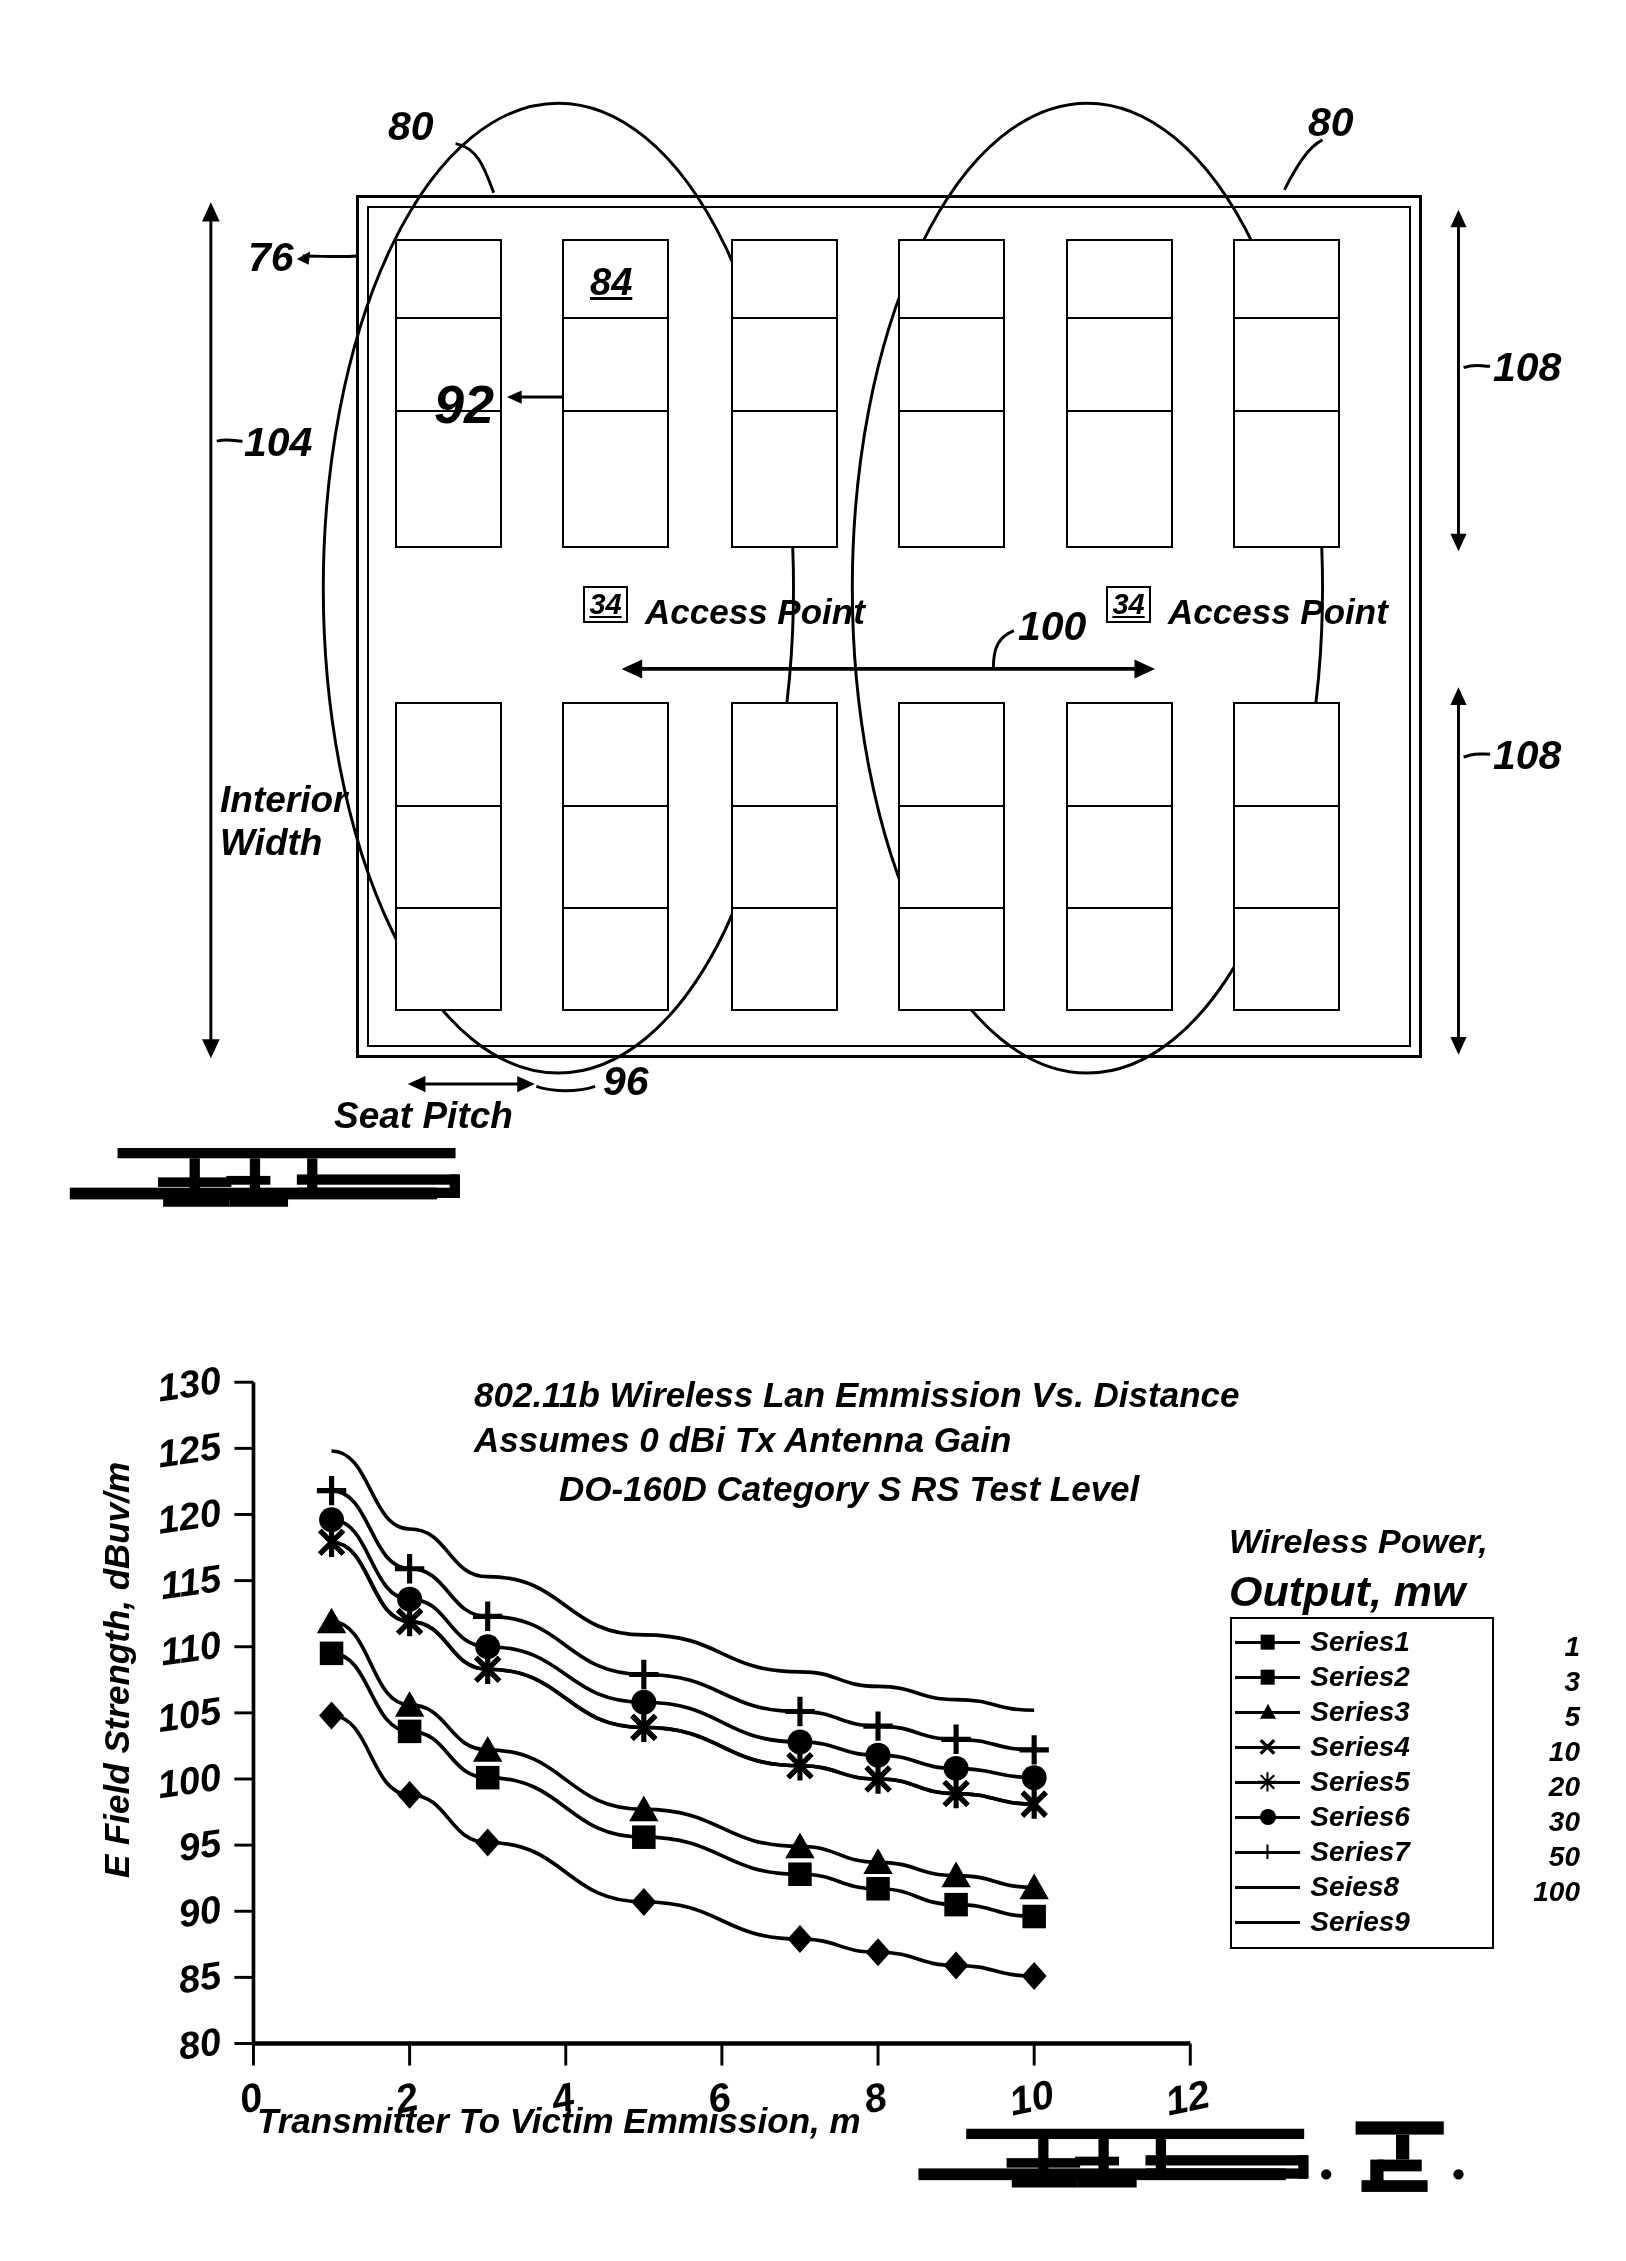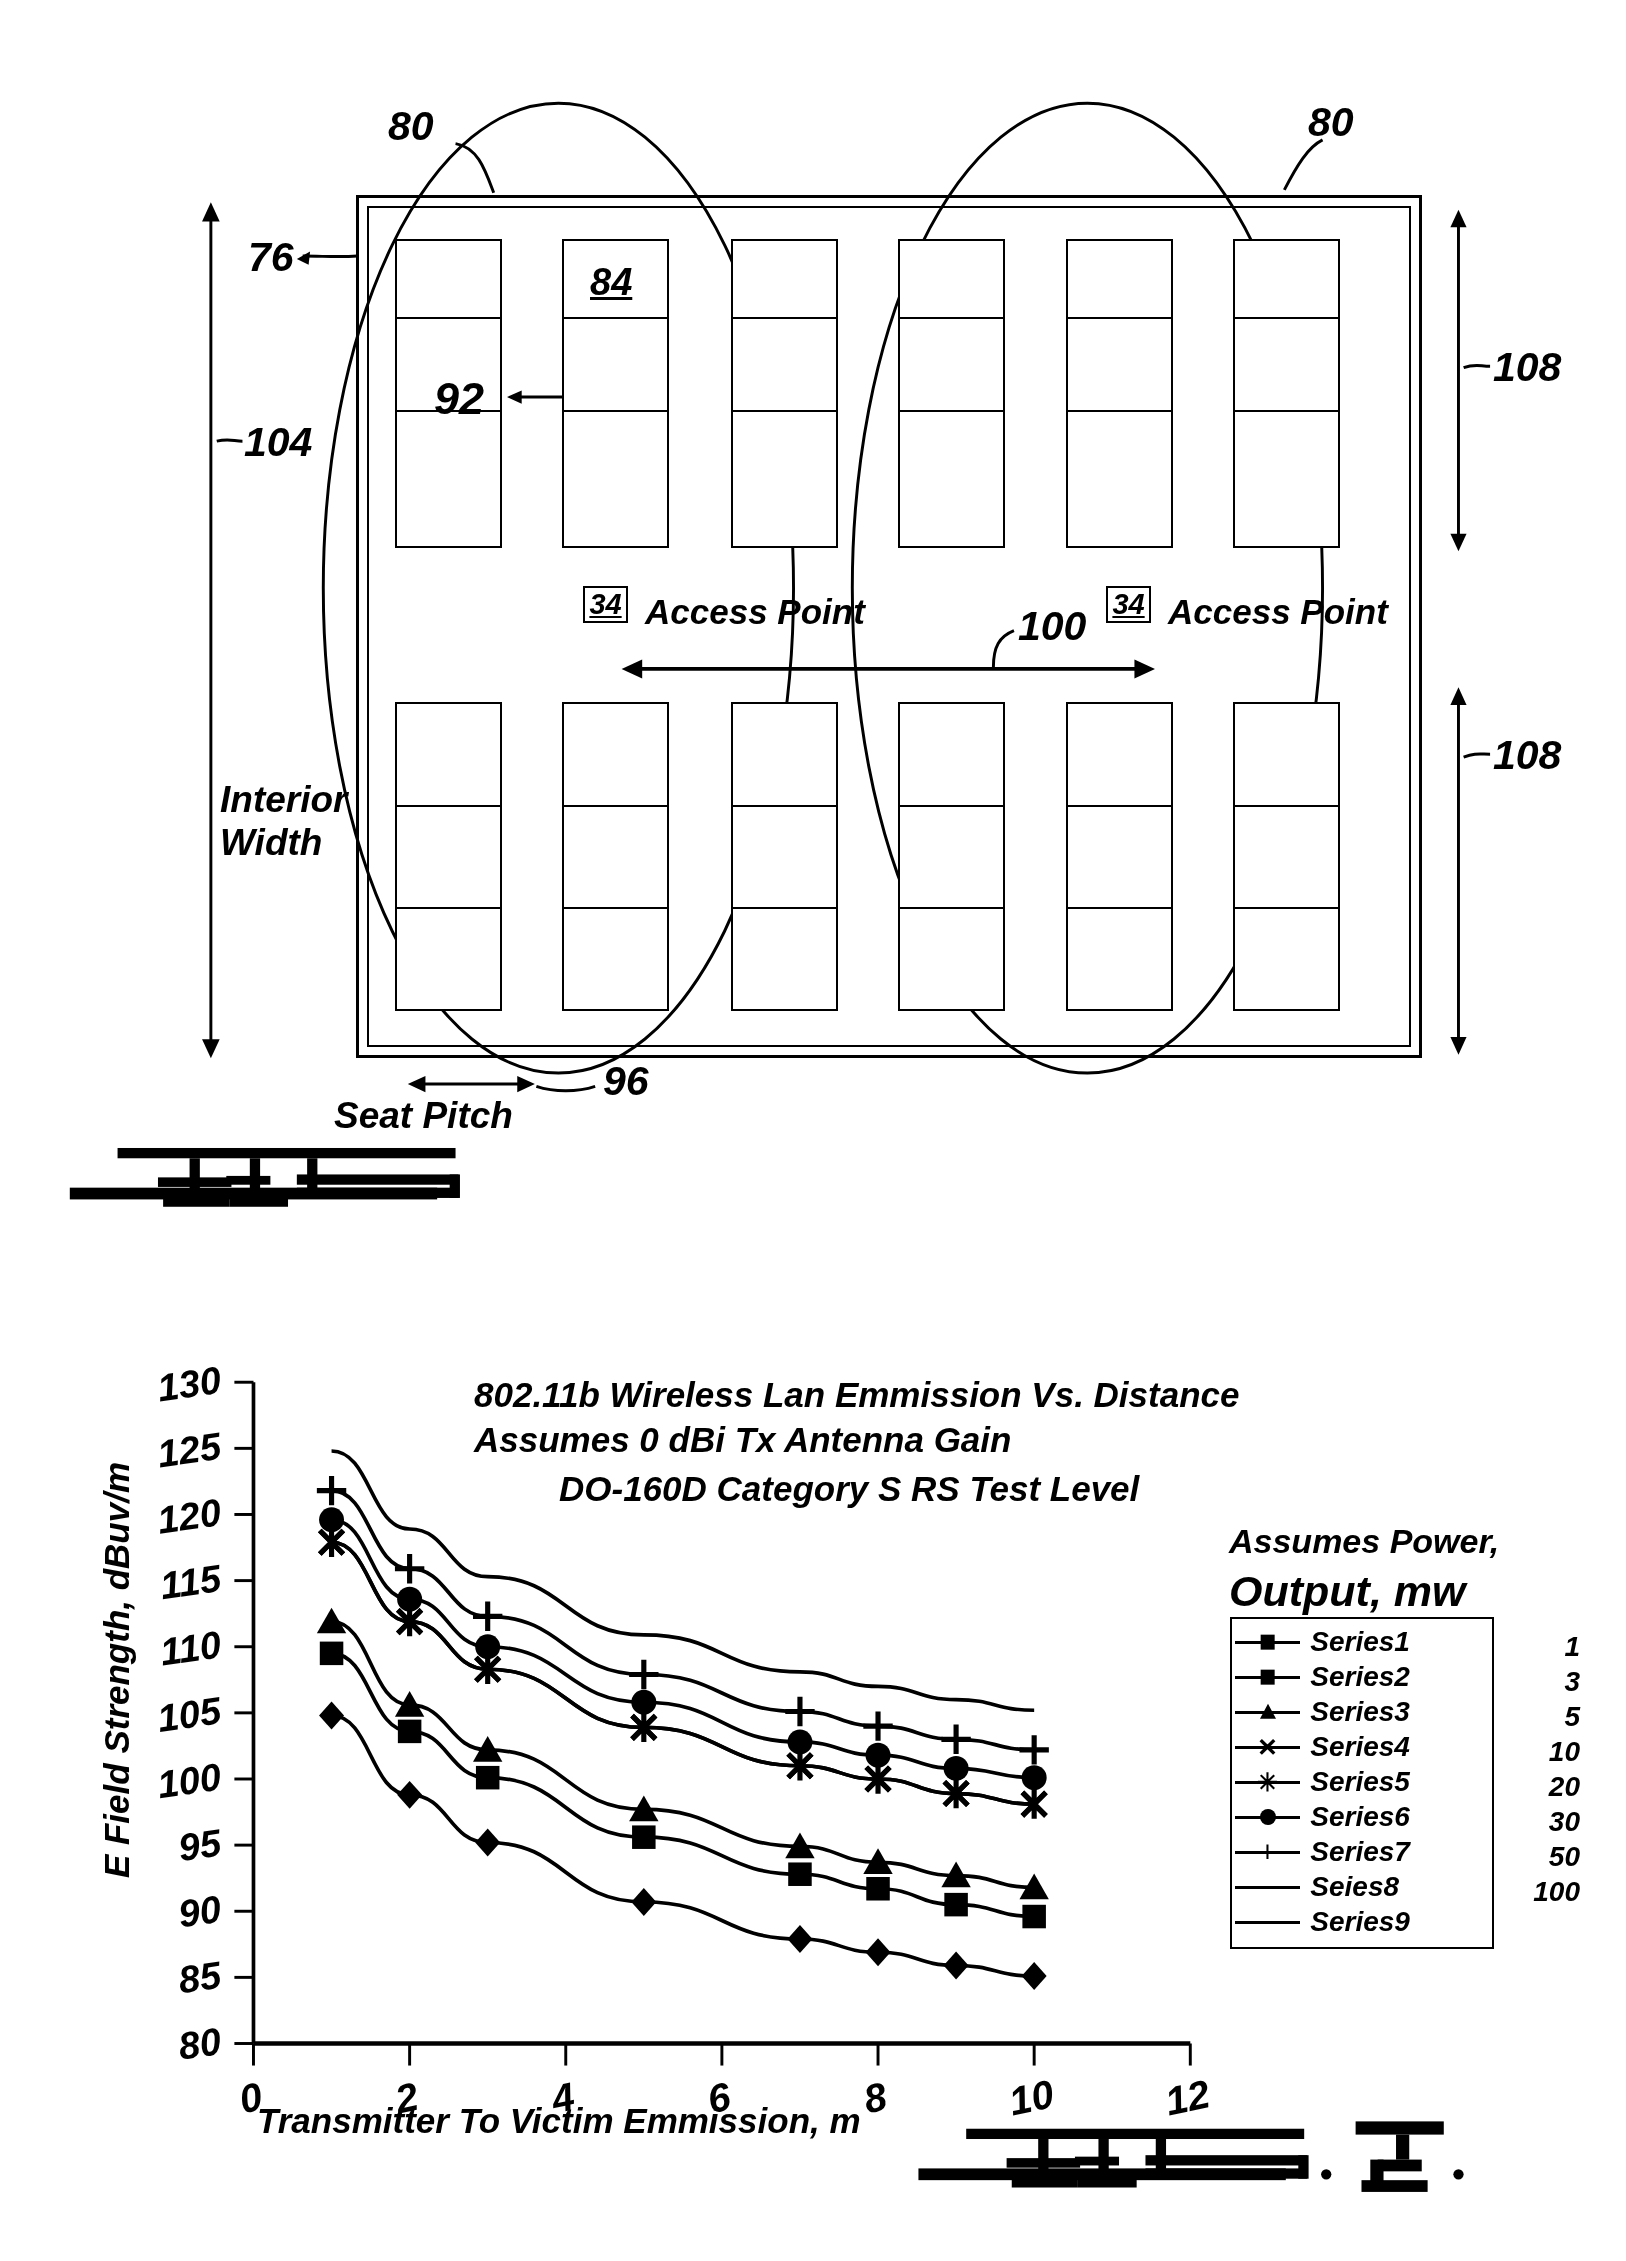--- a/index.html
+++ b/index.html
@@ -172,21 +172,21 @@
       <div class="div" style="top:203px;"></div>
   </div>
 
   <div class="lbl" style="left:388px;top:103px;font-size:41px;">80</div>
   <div class="lbl" style="left:1308px;top:99px;font-size:41px;">80</div>
   <div class="lbl" style="left:248px;top:234px;font-size:41px;">76</div>
   <div class="lbl" style="left:244px;top:419px;font-size:41px;">104</div>
   <div class="lbl" style="left:1493px;top:344px;font-size:41px;">108</div>
   <div class="lbl" style="left:1493px;top:732px;font-size:41px;">108</div>
   <div class="lbl underlined-num" style="left:590px;top:261px;font-size:38px;">84</div>
-  <div class="lbl" style="left:434px;top:373px;font-size:45px;">92</div>
+  <div class="lbl" style="left:434px;top:373px;font-size:54px;">92</div>
   <div class="lbl" style="left:603px;top:1058px;font-size:41px;">96</div>
   <div class="lbl" style="left:1018px;top:603px;font-size:41px;">100</div>
 
   <div class="lbl" style="left:220px;top:779px;font-size:37px;">Interior</div>
   <div class="lbl" style="left:220px;top:822px;font-size:37px;">Width</div>
   <div class="lbl" style="left:334px;top:1095px;font-size:37px;">Seat Pitch</div>
 
   <div class="numbox" style="left:583px;top:586px;">
     <span>34</span>
   </div>
@@ -345,21 +345,21 @@
     </svg>
 
   <div class="lbl" style="left:474px;top:140px;font-size:35px;">802.11b Wireless Lan Emmission Vs. Distance</div>
   <div class="lbl" style="left:474px;top:185px;font-size:35px;">Assumes 0 dBi Tx Antenna Gain</div>
   <div class="lbl" style="left:559px;top:234px;font-size:35px;">DO-160D Category S RS Test Level</div>
 
   <div class="lbl" style="left:-104px;top:415px;font-size:35px;width:441px;text-align:center;
        transform:rotate(-90deg);transform-origin:center;">E Field Strength, dBuv/m</div>
   <div class="lbl" style="left:257px;top:866px;font-size:35px;">Transmitter To Victim Emmission, m</div>
 
-  <div class="lbl" style="left:1229px;top:287px;font-size:34px;">Assumes Power,</div>
+  <div class="lbl" style="left:1229px;top:287px;font-size:34px;">Wireless Power,</div>
   <div class="lbl" style="left:1229px;top:332px;font-size:43px;">Output,  mw</div>
 
   <div class="legend-box" id="legend-box" style="left: 1230px; top: 382px; width: 264px; height: 332px; padding-top: 5.9px;">
       <div class="legend-row">
         <div class="legend-sample">
           <div class="ln"></div>
           <div class="mk m-diamond"></div>
         </div>
         <div class="legend-label">Series1</div>
       </div>

